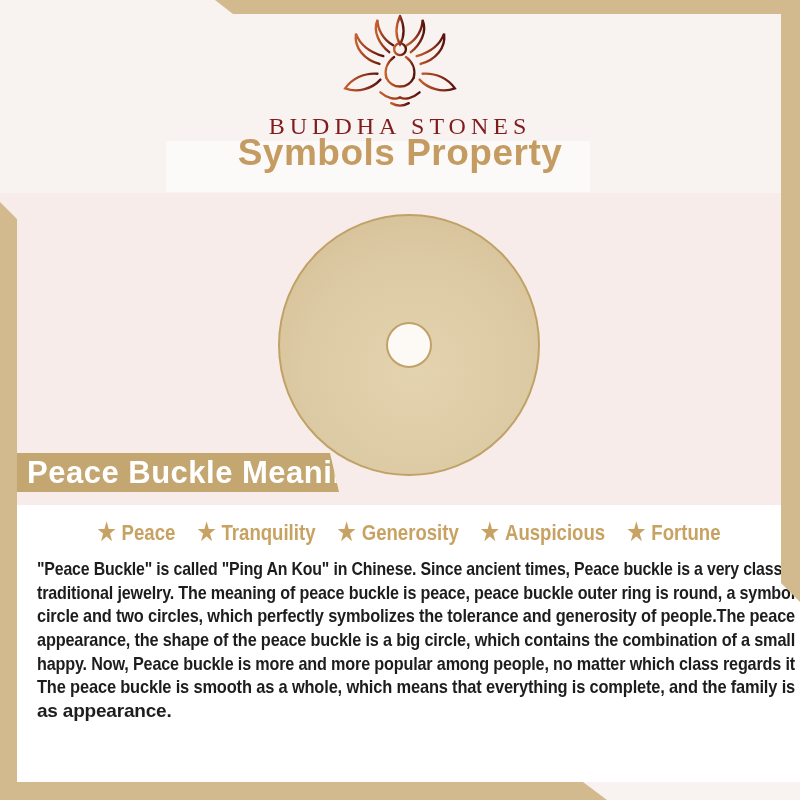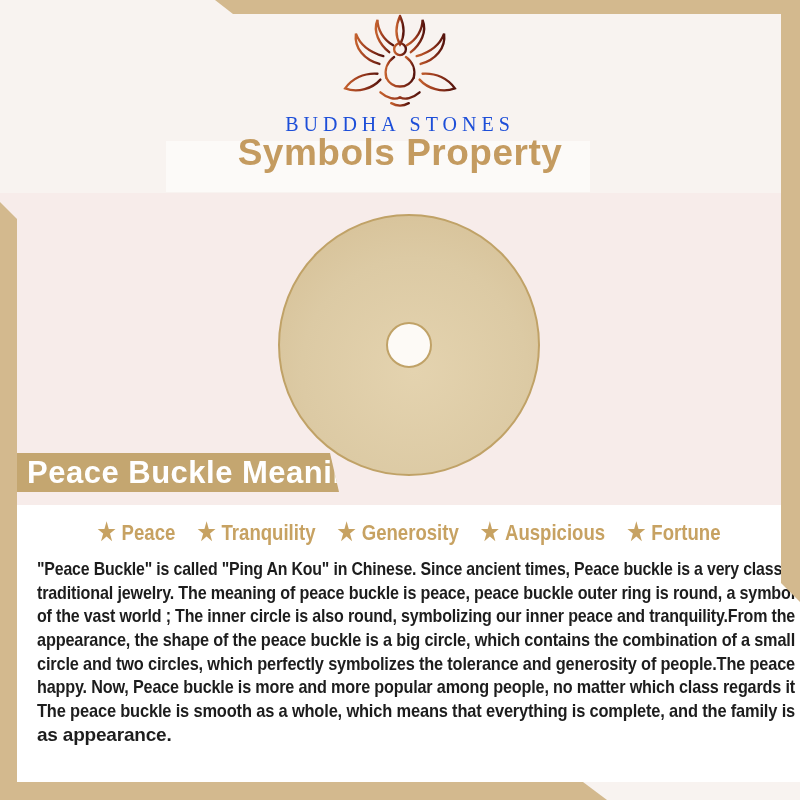--- a/index.html
+++ b/index.html
@@ -16,22 +16,22 @@
     clip-path:polygon(0 0,19px 0,19px 602px,0 583px);}
   .ribbon-left{left:0;top:202px;width:17px;height:598px;
     clip-path:polygon(0 0,17px 17px,17px 598px,0 598px);}
   .ribbon-bottom{left:0;top:782px;width:607px;height:18px;
     clip-path:polygon(0 0,583px 0,607px 18px,0 18px);}
 
   
   .logo{position:absolute;top:12px;left:0;width:800px;text-align:center;z-index:2;}
   .brand-name{
     position:absolute;top:113px;left:0;width:800px;text-align:center;
-    font-family:"Liberation Serif", serif;font-size:20px;letter-spacing:5px;
-    color:#1d4ed8;z-index:2;
+    font-family:"Liberation Serif", serif;font-size:24px;letter-spacing:5px;
+    color:#7f1d1d;z-index:2;
   }
   .title-strip{
     position:absolute;left:166px;top:141px;width:424px;height:51px;
     background:rgba(255,255,255,0.55);z-index:1;
   }
   .page-title{
     position:absolute;top:132px;left:0;width:800px;text-align:center;
     font-size:37px;font-weight:700;letter-spacing:0.5px;color:#c49b60;z-index:2;
   }
 
@@ -132,20 +132,19 @@
       <span class="star-item"><span class="star-glyph">★</span><span>Peace</span></span>
       <span class="star-item"><span class="star-glyph">★</span><span>Tranquility</span></span>
       <span class="star-item"><span class="star-glyph">★</span><span>Generosity</span></span>
       <span class="star-item"><span class="star-glyph">★</span><span>Auspicious</span></span>
       <span class="star-item"><span class="star-glyph">★</span><span>Fortune</span></span>
     </span>
   </div>
   <div class="para">
     <div class="para-line"><span class="fit" style="transform: scaleX(0.835463);">"Peace Buckle" is called "Ping An Kou" in Chinese. Since ancient times, Peace buckle is a very classic</span></div>
     <div class="para-line"><span class="fit" style="transform: scaleX(0.849032);">traditional jewelry. The meaning of peace buckle is peace, peace buckle outer ring is round, a symbol</span></div>
-    <div class="para-line"><span class="fit" style="transform: scaleX(0.842734);">of the vast world ; The inner circle is also round, symbolizing our inner peace and tranquility.From the</span></div>
+    <div class="para-line"><span class="fit" style="transform: scaleX(0.860508);">circle and two circles, which perfectly symbolizes the tolerance and generosity of people.The peace</span></div>
     <div class="para-line"><span class="fit" style="transform: scaleX(0.856618);">appearance, the shape of the peace buckle is a big circle, which contains the combination of a small</span></div>
-    <div class="para-line"><span class="fit" style="transform: scaleX(0.860508);">circle and two circles, which perfectly symbolizes the tolerance and generosity of people.The peace</span></div>
     <div class="para-line"><span class="fit" style="transform: scaleX(0.851805);">happy. Now, Peace buckle is more and more popular among people, no matter which class regards it</span></div>
     <div class="para-line"><span class="fit" style="transform: scaleX(0.865312);">The peace buckle is smooth as a whole, which means that everything is complete, and the family is</span></div>
     <div class="para-line"><span class="fit">as appearance.</span></div>
   </div>
 </div>
 
 </body></html>

